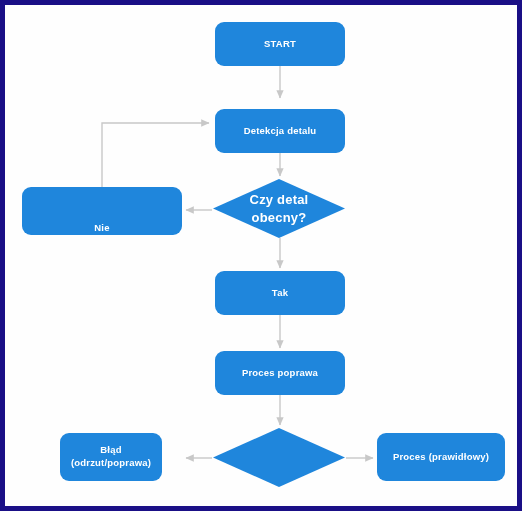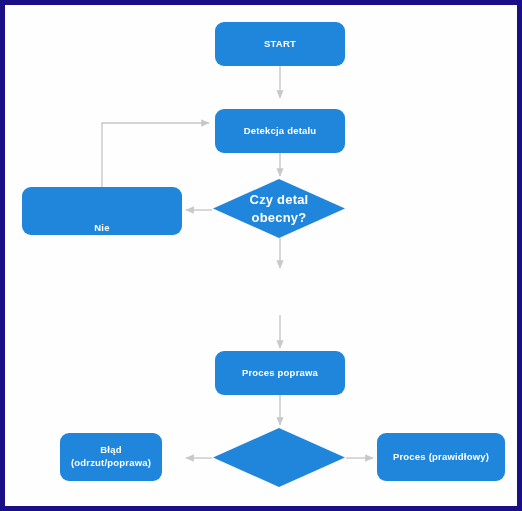--- a/index.html
+++ b/index.html
@@ -129,20 +129,23 @@
       <polygon points="66,0 132,29.5 66,59 0,29.5" fill="#1f86dc"></polygon>
     </svg>
     <span class="diamond-text">Czy detal
 obecny?</span>
   </div>
 
   <div class="node node-rect" style="left:17px; top:182px; width:160px; height:48px;align-items:flex-end;">
     <span class="node-label">Nie</span>
   </div>
 
+  <div class="node node-rect" style="left:210px; top:266px; width:130px; height:44px;">
+    <span class="node-label">Tak</span>
+  </div>
 
   <div class="node node-rect" style="left:210px; top:346px; width:130px; height:44px;">
     <span class="node-label">Proces poprawa</span>
   </div>
 
   <div class="node node-diamond" style="left:208px; top:423px; width:132px; height:59px;">
     <svg width="132" height="59" viewBox="0 0 132 59">
       <polygon points="66,0 132,29.5 66,59 0,29.5" fill="#1f86dc"></polygon>
     </svg>
   </div>

